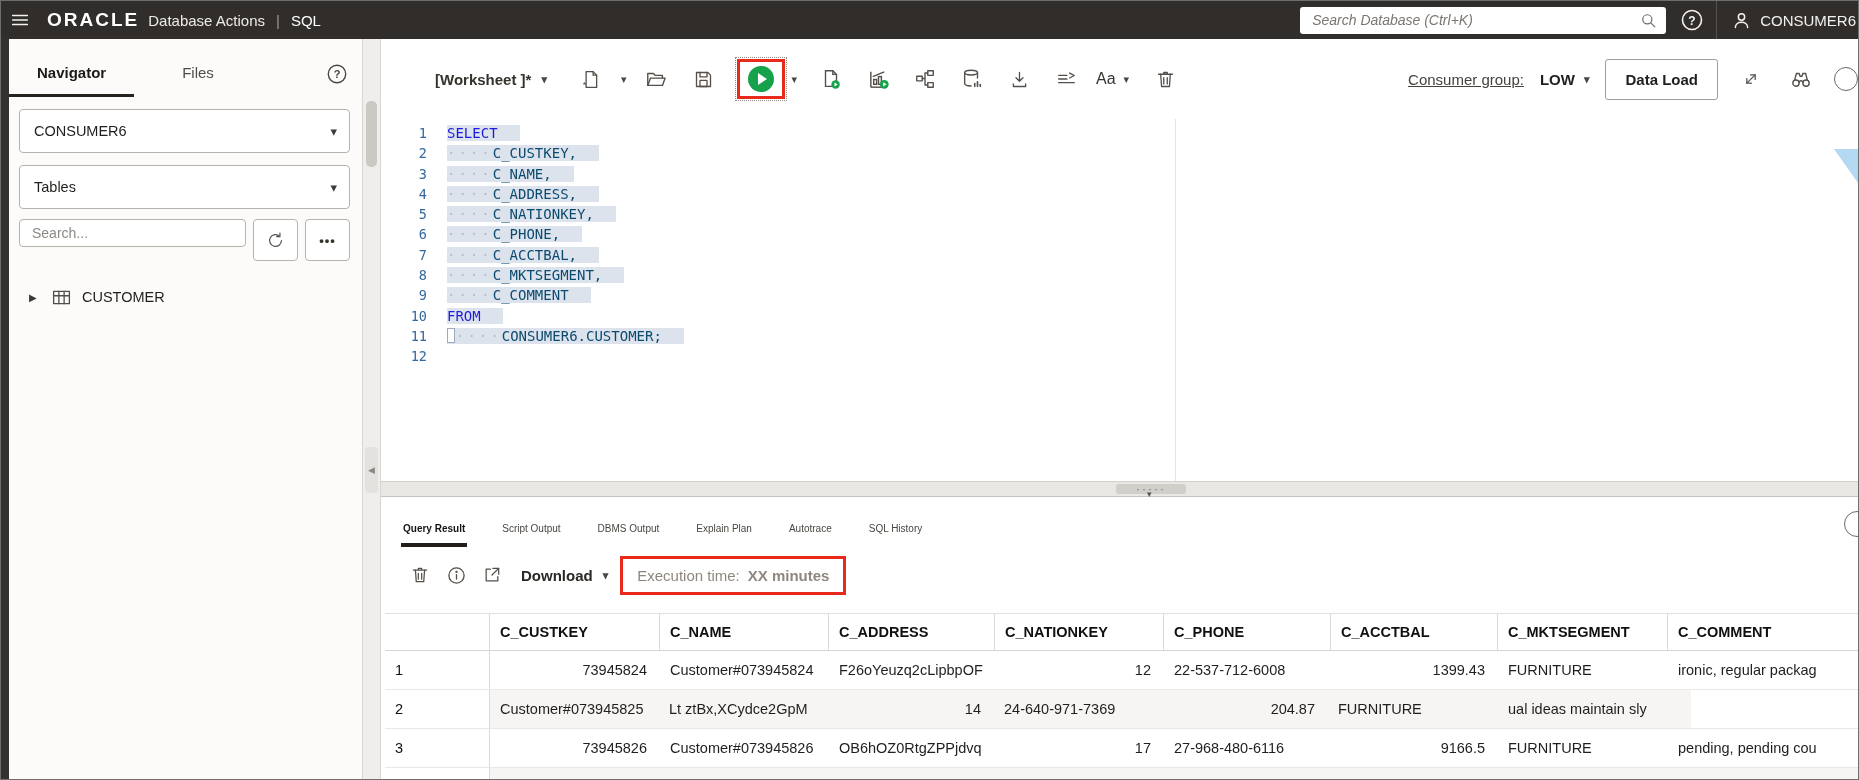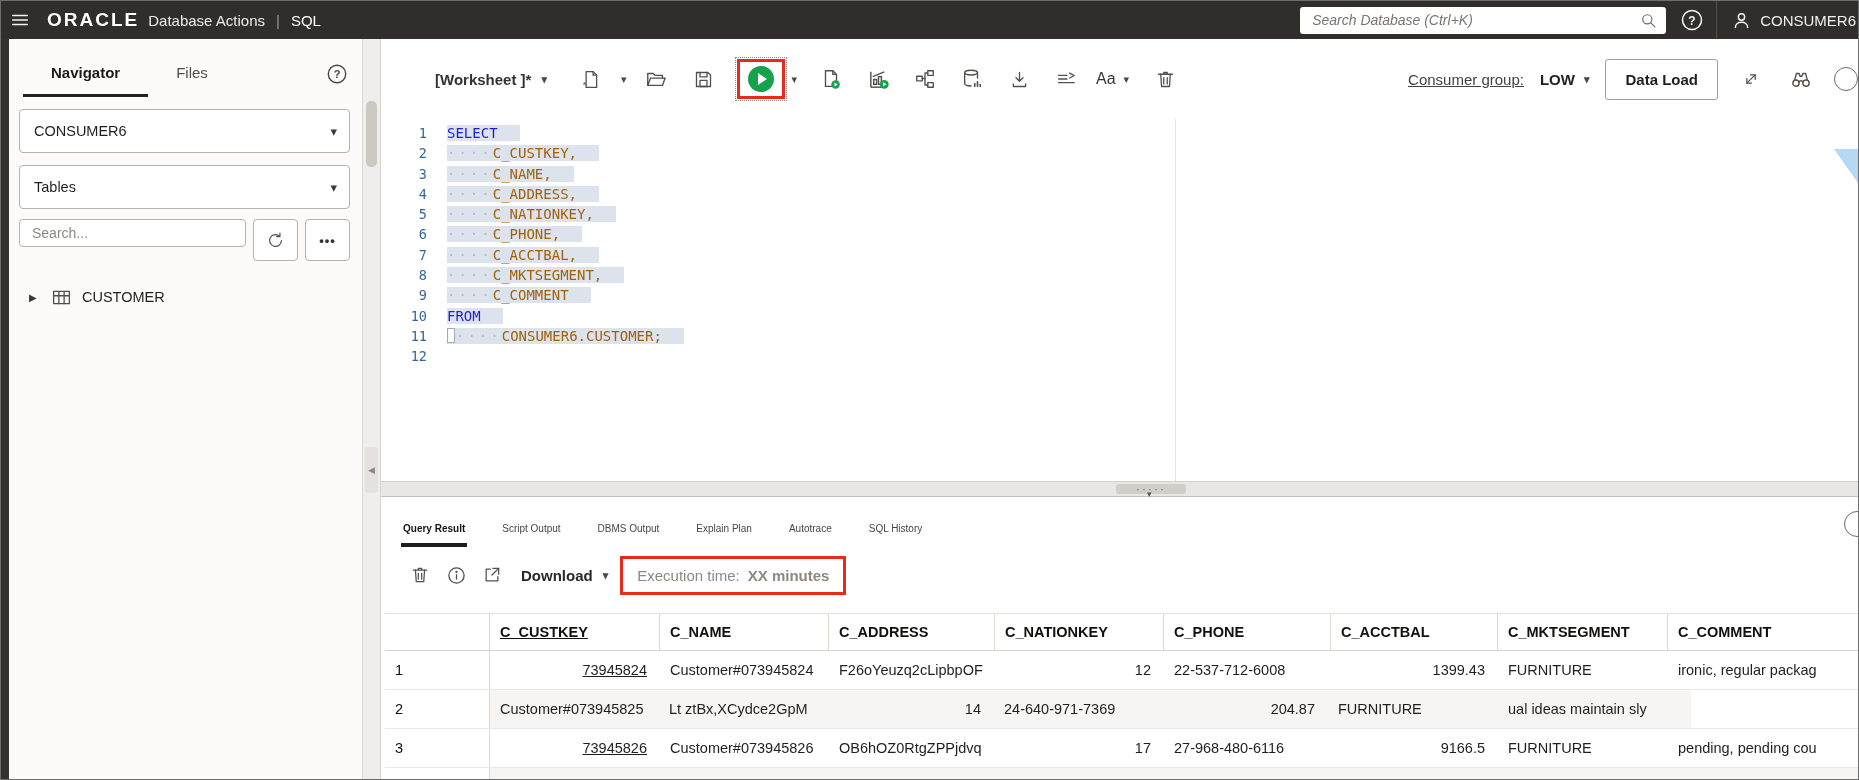--- a/index.html
+++ b/index.html
@@ -23,21 +23,21 @@
                      font-family:"Liberation Sans", sans-serif; }
   .db-search input::placeholder { color:#7b766f; font-style:italic; }
   .db-search svg { position:absolute; right:8px; top:4px; }
   .tb-help { width:24px; height:24px; margin-right:12px; cursor:pointer; }
   .tb-divider { width:1px; height:38px; background:#55504b; margin-right:14px; }
   .tb-user { display:flex; align-items:center; gap:8px; padding-right:2px; font-size:15px; color:#f2f0ee; cursor:pointer; white-space:nowrap; }
 
   
   .left-rail { position:absolute; left:0; top:38px; width:8px; bottom:0; background:#34302d; }
   .sidebar { position:absolute; left:8px; top:38px; width:354px; bottom:0; background:#fcfbfa; border-right:1px solid #dad6d2; }
-  .side-tabs { display:flex; align-items:flex-end; height:58px; padding-left:14px; position:relative; }
+  .side-tabs { display:flex; align-items:flex-end; height:58px; position:relative;gap:20px; }
   .side-tab { padding:0 28px 16px 28px; font-size:15px; color:#514c47; cursor:pointer; position:relative; }
   .side-tab.active { font-weight:700; color:#1c1a18; }
   .side-tab.active::after { content:""; position:absolute; left:0; right:0; bottom:0; height:3px; background:#26231f; }
   .side-help { position:absolute; right:14px; bottom:12px; width:22px; height:22px; cursor:pointer; }
   .side-select { margin:12px 12px 0 10px; height:44px; border:1px solid #b7b2ac; border-radius:4px; background:#fff;
                  display:flex; align-items:center; padding:0 12px 0 14px; font-size:14.5px; color:#211f1d; cursor:pointer; }
   .side-select .chev { margin-left:auto; color:#3f3b37; font-size:13px; }
   .side-search-row { margin:10px 12px 0 10px; display:flex; gap:7px; }
   .side-search { flex:1; height:28px; border:1px solid #b7b2ac; border-radius:4px; background:#fff; display:flex; align-items:center; }
   .side-search input { width:100%; border:0; outline:0; font-size:14px; padding:0 12px; color:#4c4843; background:transparent;
@@ -83,21 +83,21 @@
             font-size:14px; line-height:20.3px; }
   .editor .vline { position:absolute; left:794px; top:-4px; bottom:0; width:1px; background:#e7e4e0; }
   .editor .corner { position:absolute; right:0; top:26px; width:0; height:0;
                     border-top:34px solid #b5d9f2; border-left:24px solid transparent; }
   .ed-line { display:flex; height:20.3px; align-items:center; }
   .ln { width:66px; text-align:right; padding-right:20px; color:#33689e; flex:none; font-size:13.5px; }
   .code { white-space:pre; }
   .sel { background:#dde3ed; padding-right:22px; }
   .ws-dots { color:#b3bdcb; letter-spacing:3px; }
   .kw { color:#1d1ddd; }
-  .idf { color:#a16207; }
+  .idf { color:#0c4a6e; }
   .cursor-box { display:inline-block; width:8px; height:15px; border:1px solid #9fabbc; vertical-align:-2px; margin-right:1px; background:#fff; }
 
   
   .splitter { position:absolute; left:0; right:0; top:442px; height:16px; background:#e9e7e4;
               border-top:1px solid #d4d0cb; border-bottom:1px solid #c6c2bd; cursor:row-resize; }
   .splitter .grip { position:absolute; left:735px; top:2px; width:70px; height:10px; background:#d2cec9; border-radius:3px;
                     display:flex; align-items:center; justify-content:center; color:#76716b; font-size:12px; letter-spacing:2px; line-height:0; }
   .splitter .grip-arrow { position:absolute; left:766px; top:7px; color:#56524d; font-size:9px; }
 
   
@@ -116,21 +116,21 @@
 
   
   .grid { position:absolute; left:4px; right:0; top:116px; bottom:0; font-size:14.5px; overflow:hidden; }
   .g-row { display:flex; width:1476px; }
   .g-head { border-top:1px solid #e3e0dc; border-bottom:1px solid #d8d4d0; height:38px; }
   .g-head .g-cell { font-weight:700; color:#12100e; display:flex; align-items:center; border-right:1px solid #dcd8d4; }
   .g-body-row { height:39px; border-bottom:1px solid #eae7e4; }
   .g-body-row.zebra .g-data { background:#f6f5f3; }
   .g-cell { padding:0 10px; display:flex; align-items:center; overflow:hidden; white-space:nowrap; flex:none; }
   .g-num { justify-content:flex-end; padding-right:13px; }
-  .c0 { width:105px; } .c1 { width:170px;text-decoration:underline; } .c2 { width:169px; } .c3 { width:166px; }
+  .c0 { width:105px; } .c1 { width:170px; } .c2 { width:169px; } .c3 { width:166px; }
   .c4 { width:169px; } .c5 { width:167px; } .c6 { width:167px; } .c7 { width:170px; } .c8 { width:193px; }
   .rownum { border-right:1px solid #dcd8d4; background:#fff; color:#12100e; }
   .g-data { color:#211f1d; }
 
   svg.ic { stroke:#544f4a; fill:none; stroke-width:1.5; stroke-linecap:round; stroke-linejoin:round; }
   svg.ic-w { stroke:#f5f3f1; fill:none; stroke-width:1.7; stroke-linecap:round; }
 </style>
 </head>
 <body>
 

